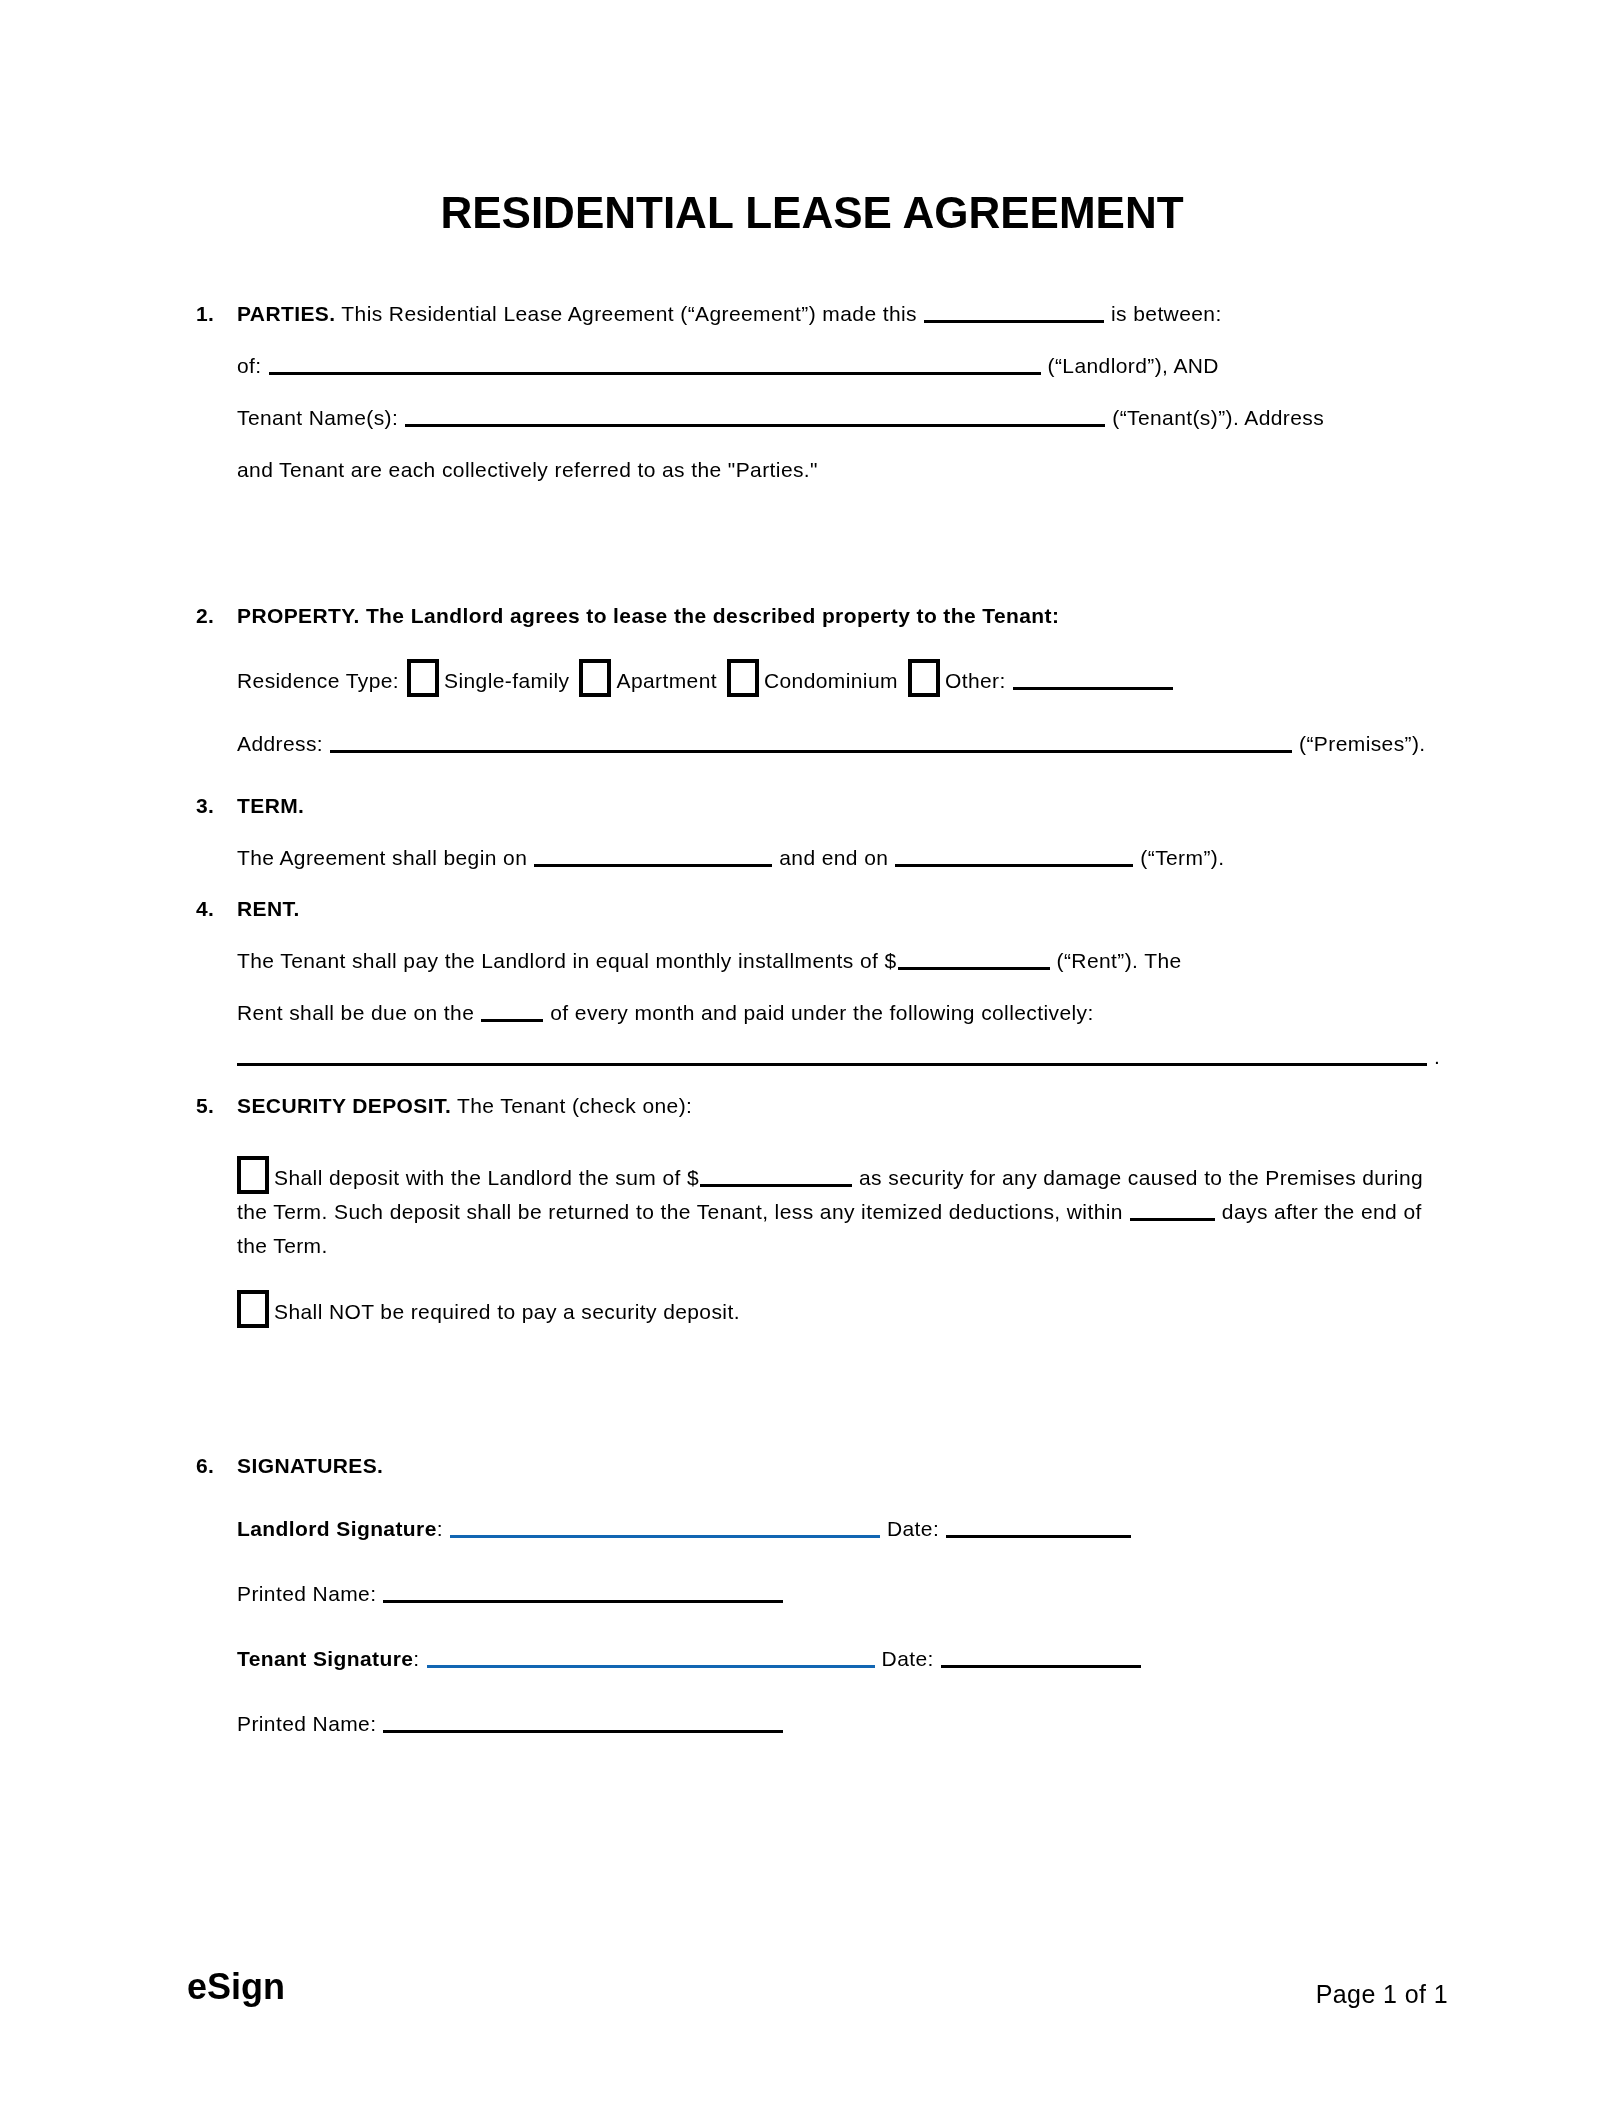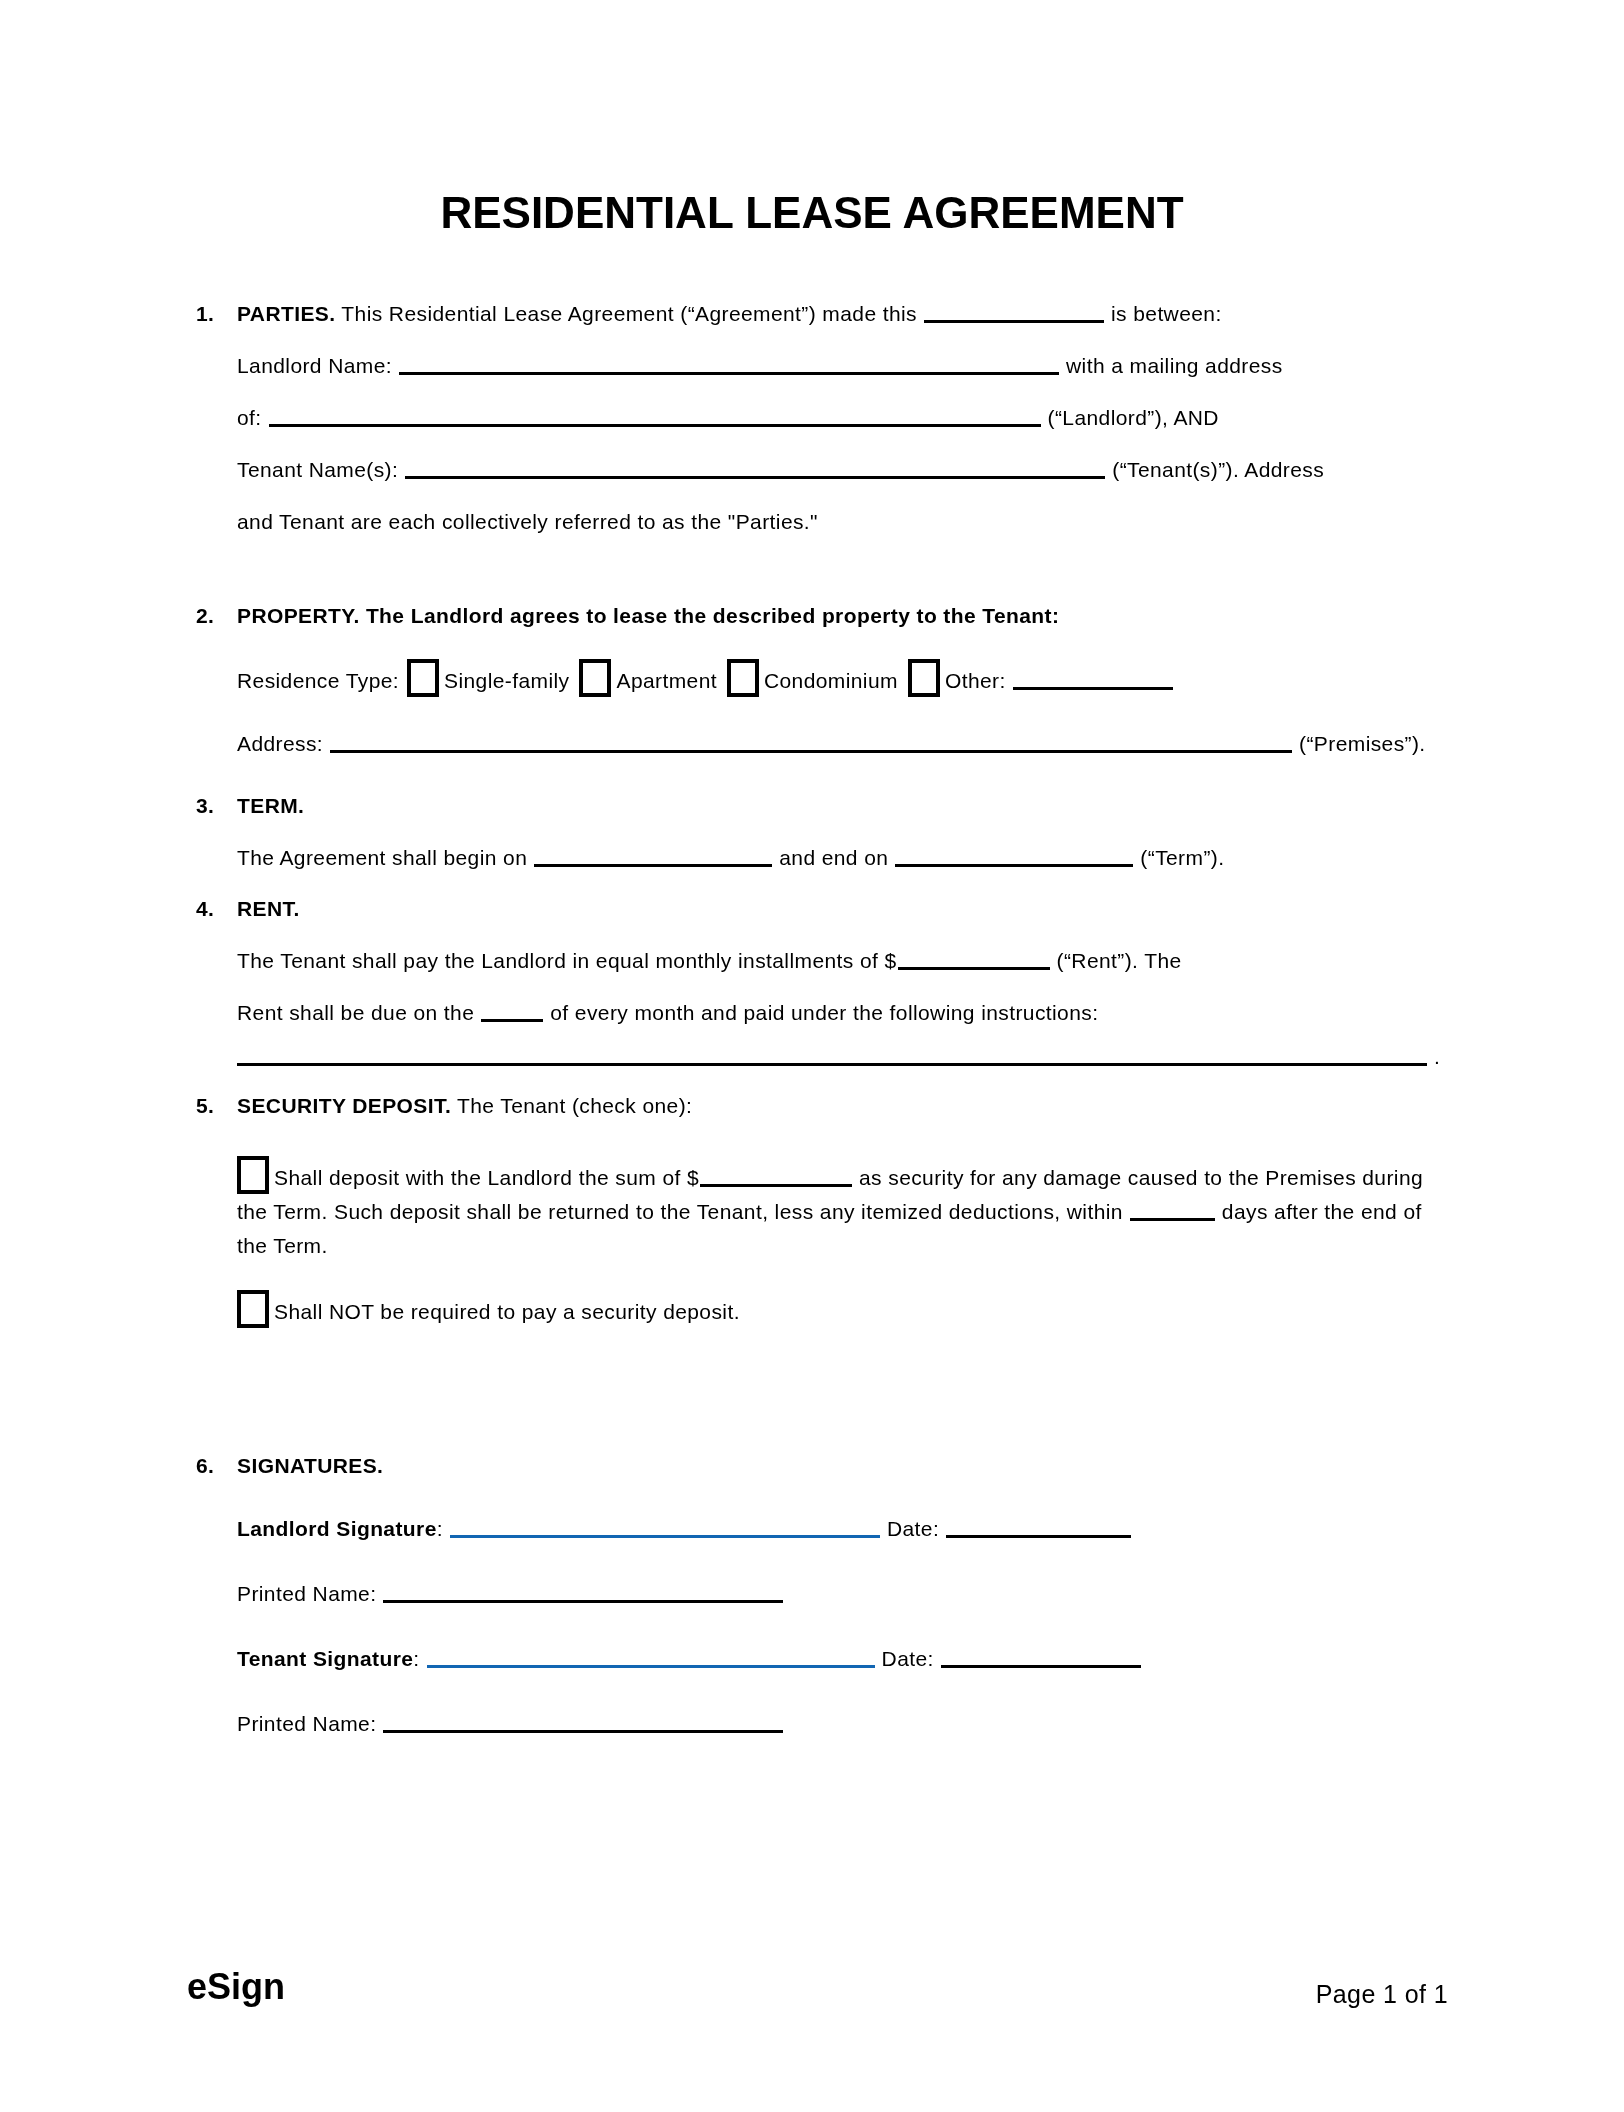--- a/index.html
+++ b/index.html
@@ -59,23 +59,20 @@
   <div class="title">RESIDENTIAL LEASE AGREEMENT</div>
 
   <div class="content">
 
     <div class="section" style="top:288px">
       <div class="row">
         <span class="num">1.</span><b>PARTIES.</b>
         <span>This Residential Lease Agreement (“Agreement”) made this</span><span class="blank w180"></span><span>is between:</span>
       </div>
       <div class="row hang">
-        <span>Landlord Name:</span><span class="blank w660"></span><span>with a mailing address</span>
-      </div>
-      <div class="row hang">
         <span>of:</span><span class="blank w772"></span><span>(“Landlord”), AND</span>
       </div>
       <div class="row hang">
         <span>Tenant Name(s):</span><span class="blank w700"></span><span>(“Tenant(s)”). Address</span>
       </div>
       <div class="row hang">
         <span>and Tenant are each collectively referred to as the "Parties."</span>
       </div>
     </div>
 
@@ -102,21 +99,21 @@
     </div>
 
     <div class="section" style="top:883px">
       <div class="row">
         <span class="num">4.</span><b>RENT.</b>
       </div>
       <div class="row hang">
         <span>The Tenant shall pay the Landlord in equal monthly installments of $</span><span class="blank tight w152"></span><span>(“Rent”). The</span>
       </div>
       <div class="row hang">
-        <span>Rent shall be due on the</span><span class="blank w62"></span><span>of every month and paid under the following instructions:</span>
+        <span>Rent shall be due on the</span><span class="blank w62"></span><span>of every month and paid under the following collectively:</span>
       </div>
       <div class="row hang" style="margin-top:-8px">
         <span class="blank w1190" style="margin-left:0"></span><span>.</span>
       </div>
     </div>
 
     <div class="section" style="top:1080px">
       <div class="row">
         <span class="num">5.</span><b>SECURITY DEPOSIT.</b>
         <span>The Tenant (check one):</span>

